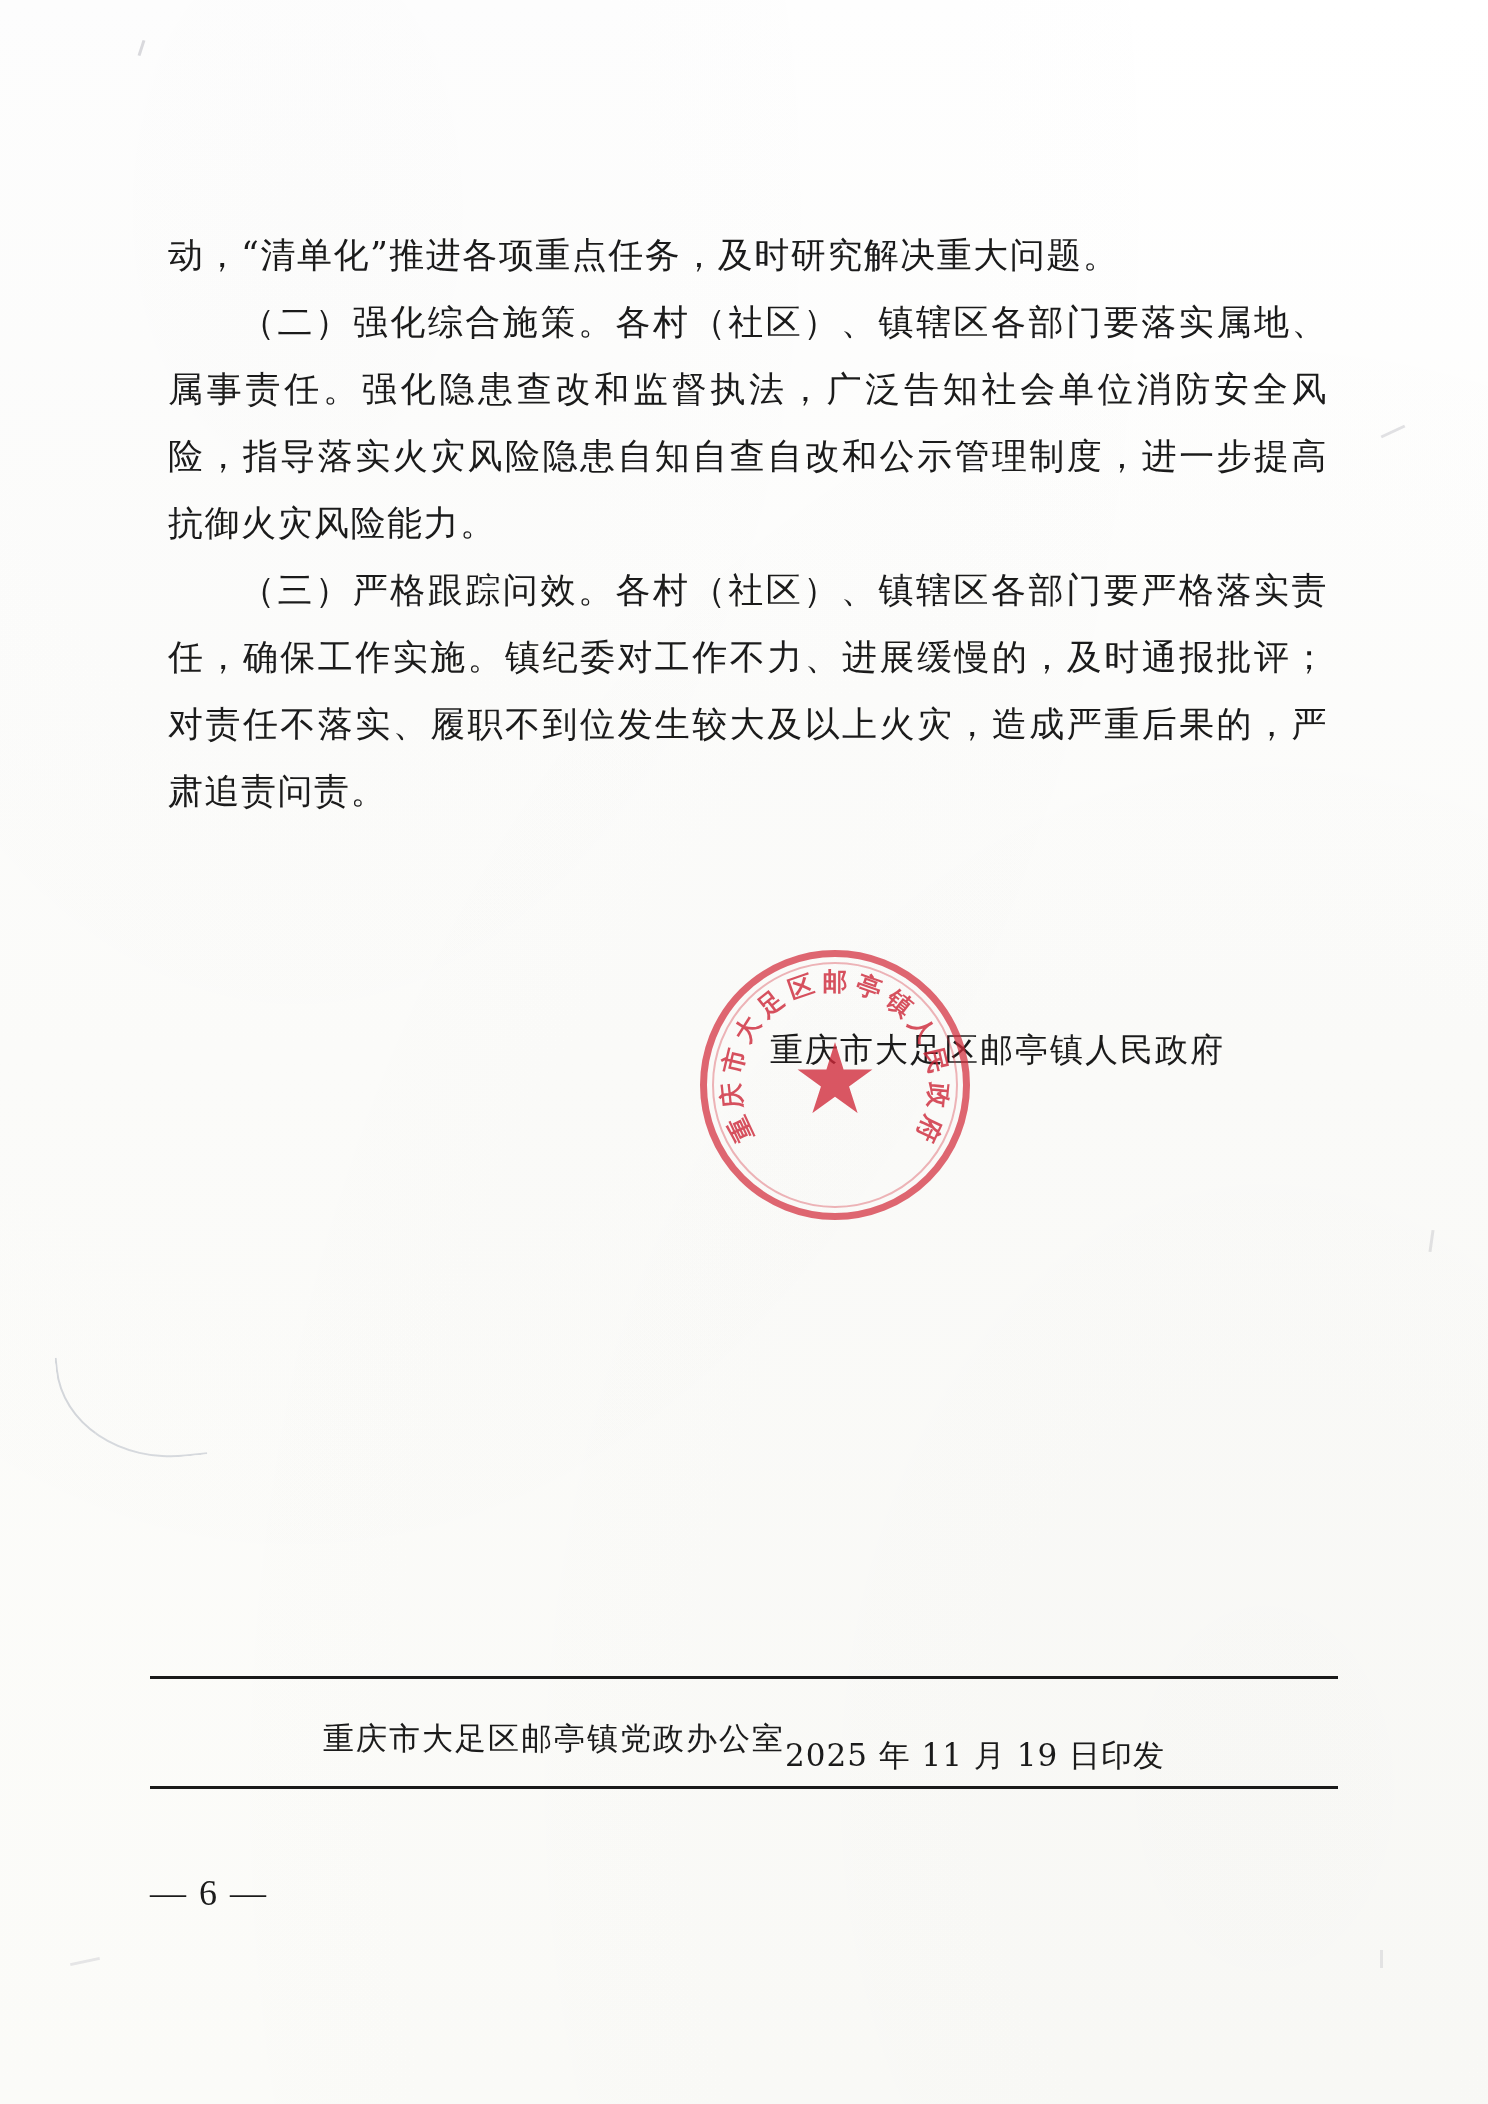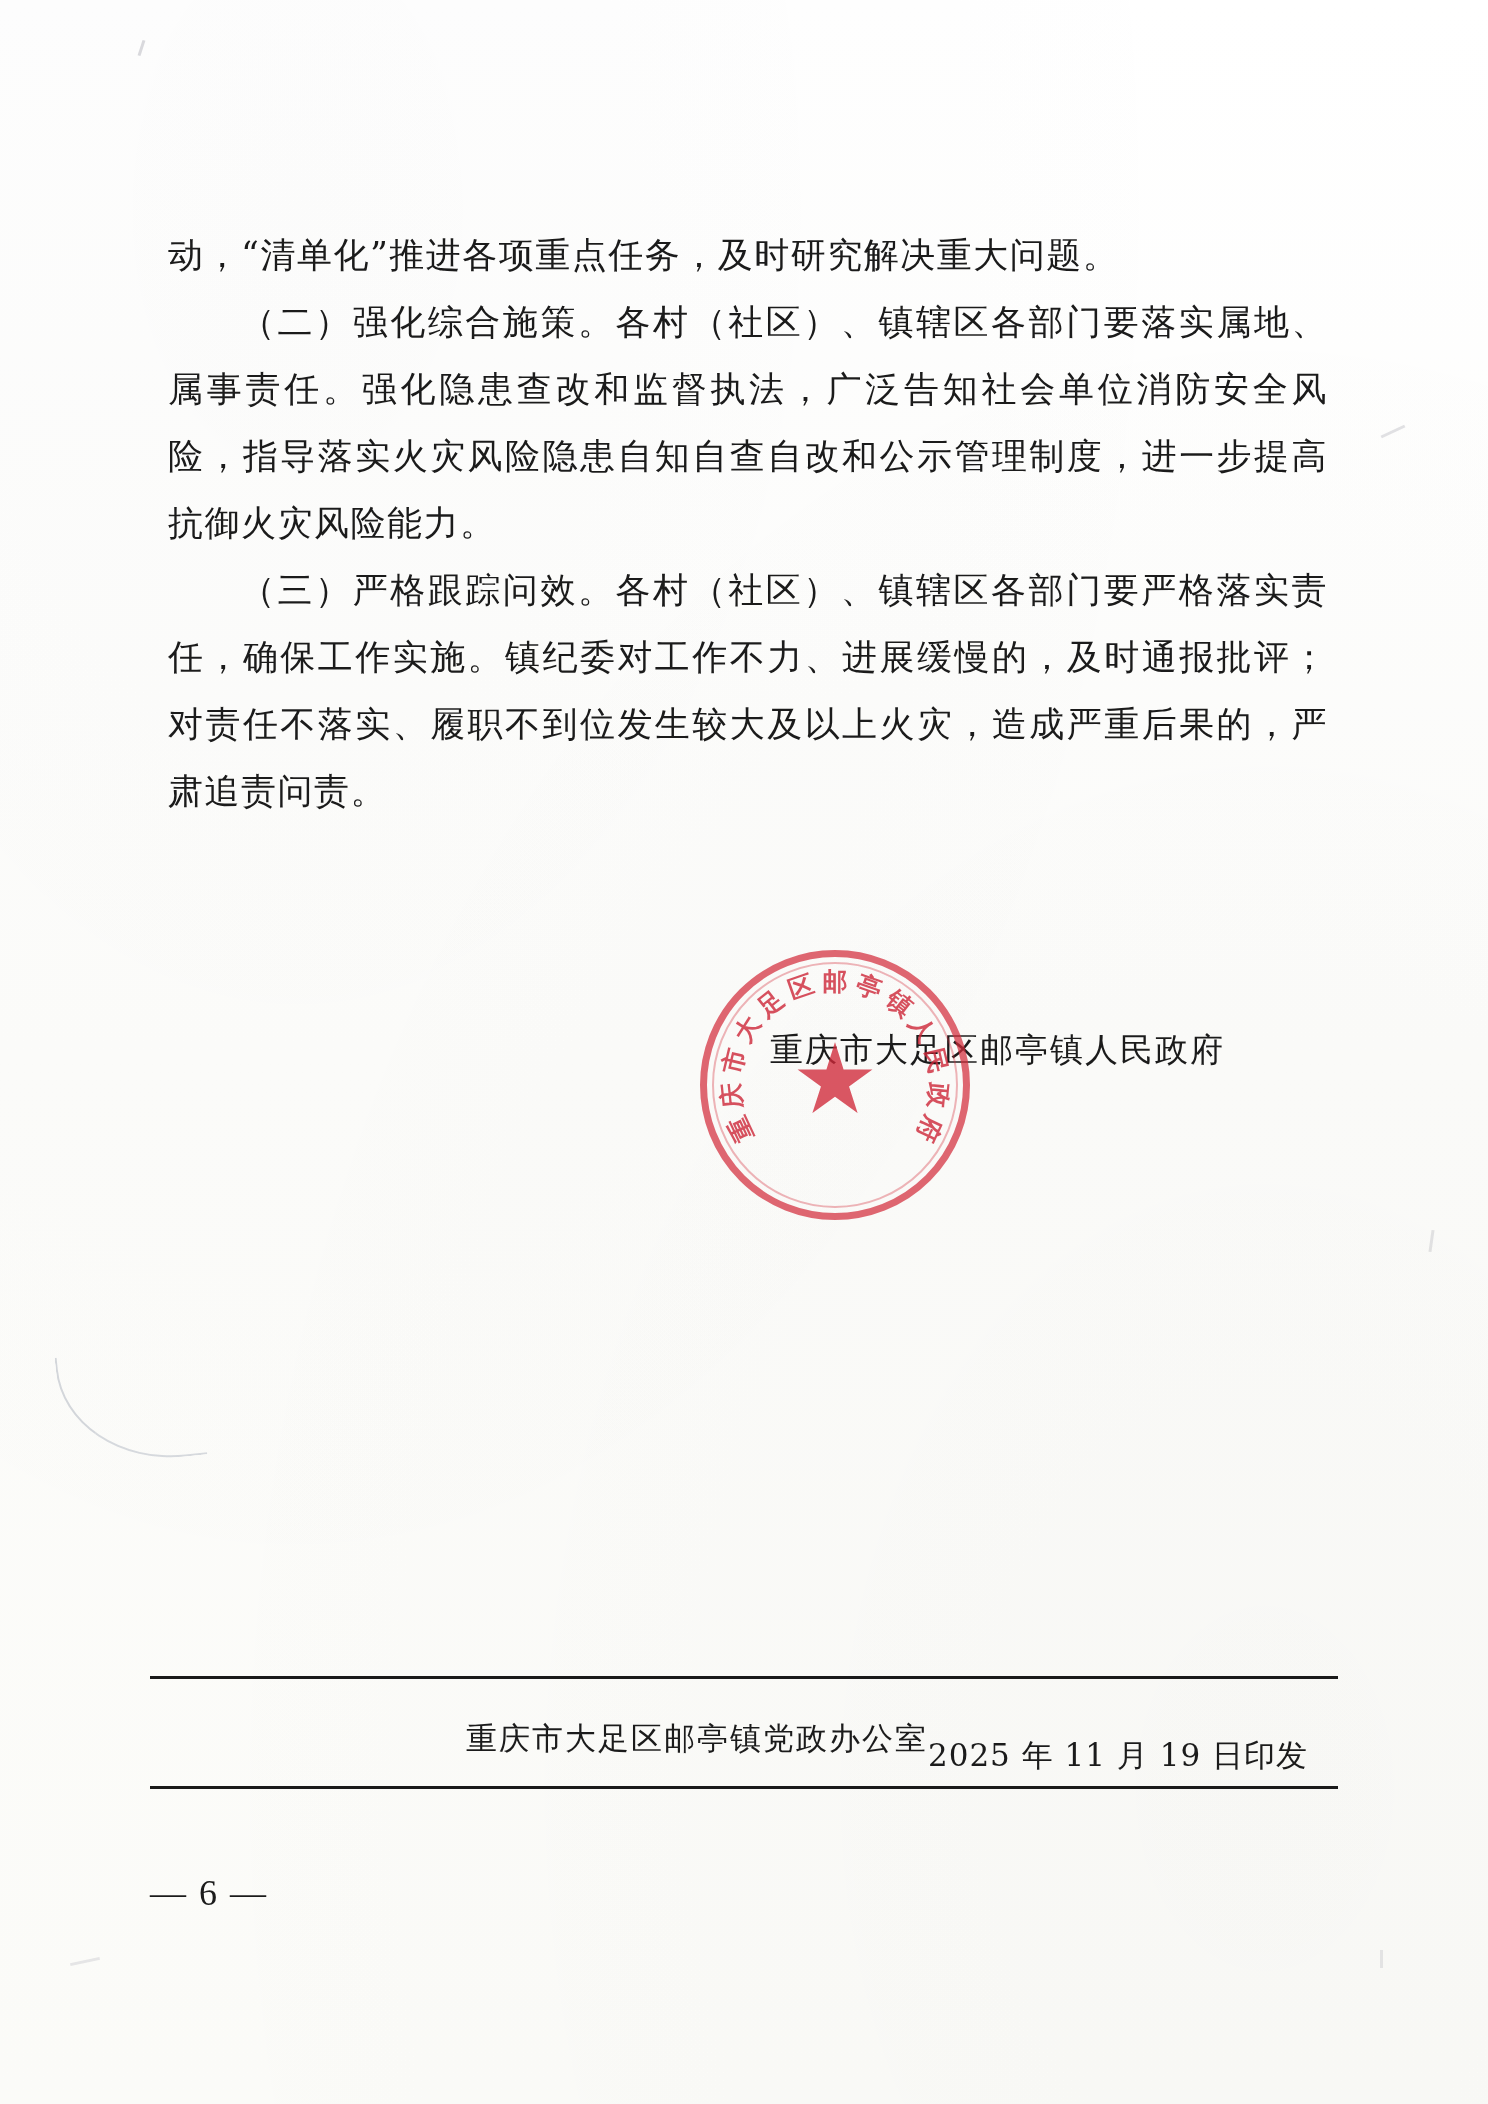--- a/index.html
+++ b/index.html
@@ -144,21 +144,21 @@
     border-top: 3px solid #1a1a1a;
   }
   .footer-row {
     position: absolute;
     left: 150px;
     right: 150px;
     top: 1700px;
     height: 78px;
     display: flex;
     align-items: center;
-    justify-content: flex-end;
+    justify-content: center;
     font-family: "DejaVu Serif", serif;
     font-size: 31px;
     letter-spacing: 2px;
     color: #1b1b1b;
   }
   .footer-row .left { padding-left: 30px; }
   .footer-row .right { padding-right: 30px; letter-spacing: 1px; margin-top: 34px; }
 
   .page-number {
     position: absolute;

